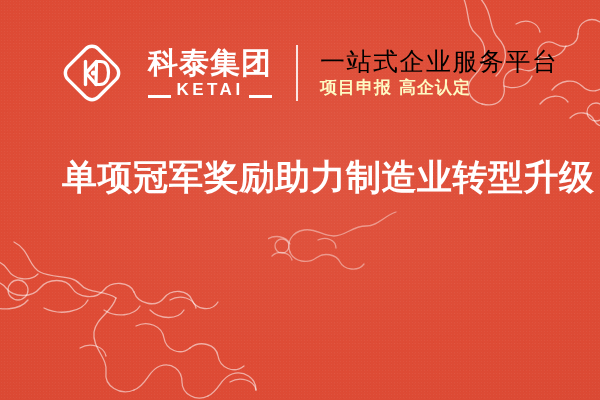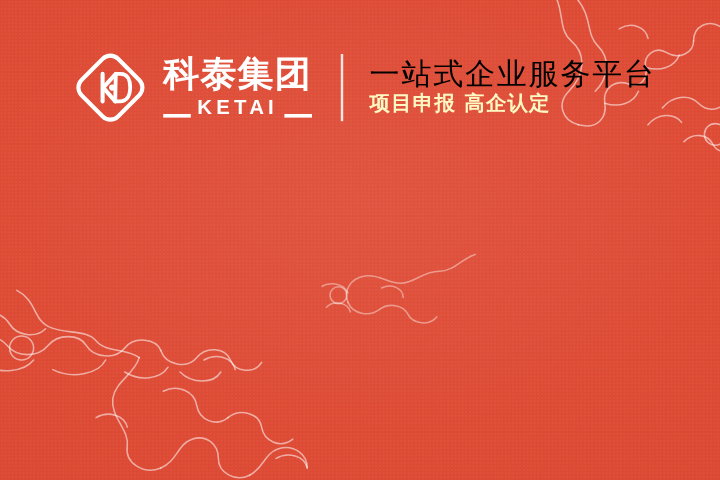--- a/index.html
+++ b/index.html
@@ -57,21 +57,21 @@
     left: 60px;
     right: 44px;
     height: 70px;
     display: flex;
     align-items: center;
   }
 
   #logo-block {
     display: flex;
     align-items: center;
-    gap: 12px;
+    gap: 24px;
   }
 
   #logo-mark { flex: 0 0 auto; display: block; }
 
   #logo-wordmark {
     display: flex;
     flex-direction: column;
     align-items: stretch;
     justify-content: center;
   }
@@ -238,15 +238,16 @@
 
     <div id="header-divider"></div>
 
     <div id="tagline-block">
       <div id="tagline-main">一站式企业服务平台</div>
       <div id="tagline-sub">项目申报 高企认定</div>
     </div>
   </div>
 
   <div id="headline">
+    <div class="headline-line">单项冠军奖励助力制造业转型升级</div>
   </div>
 
 </div>
 
 </body></html>

